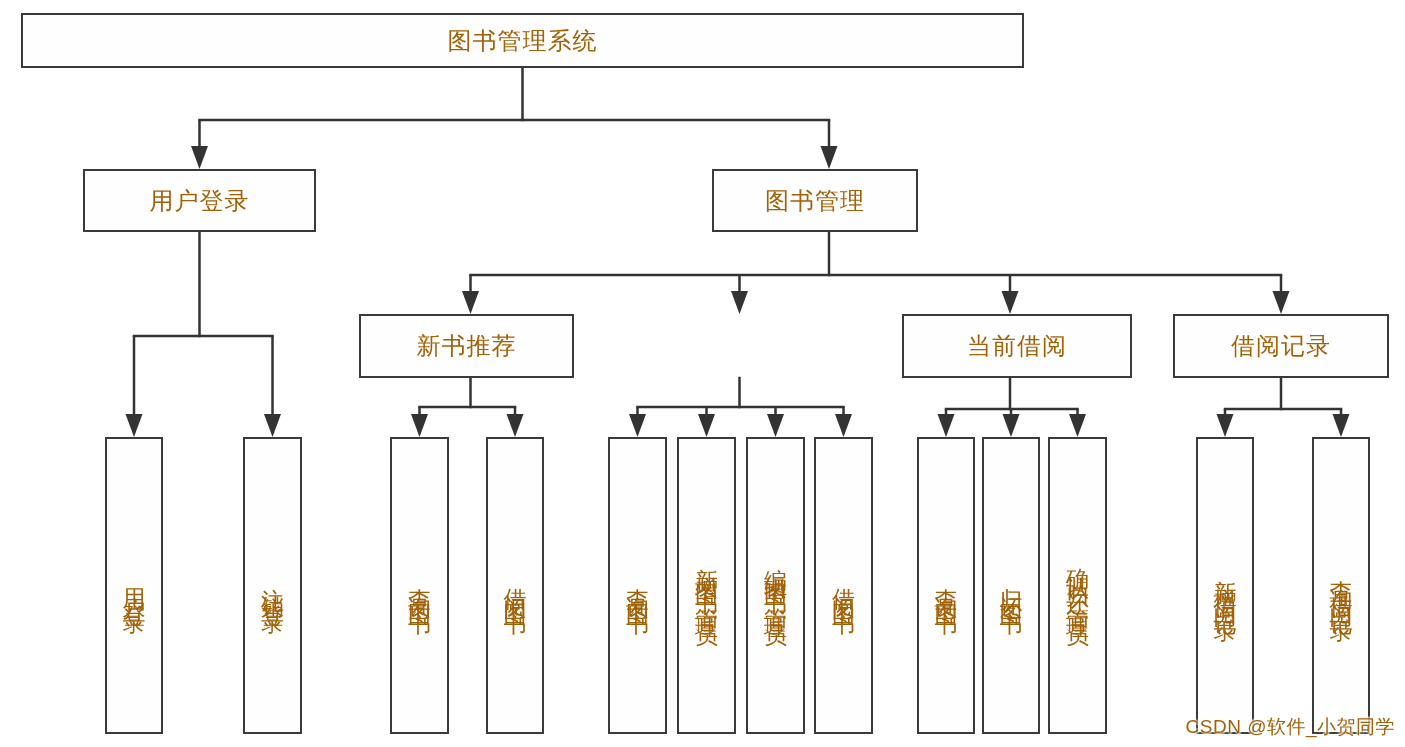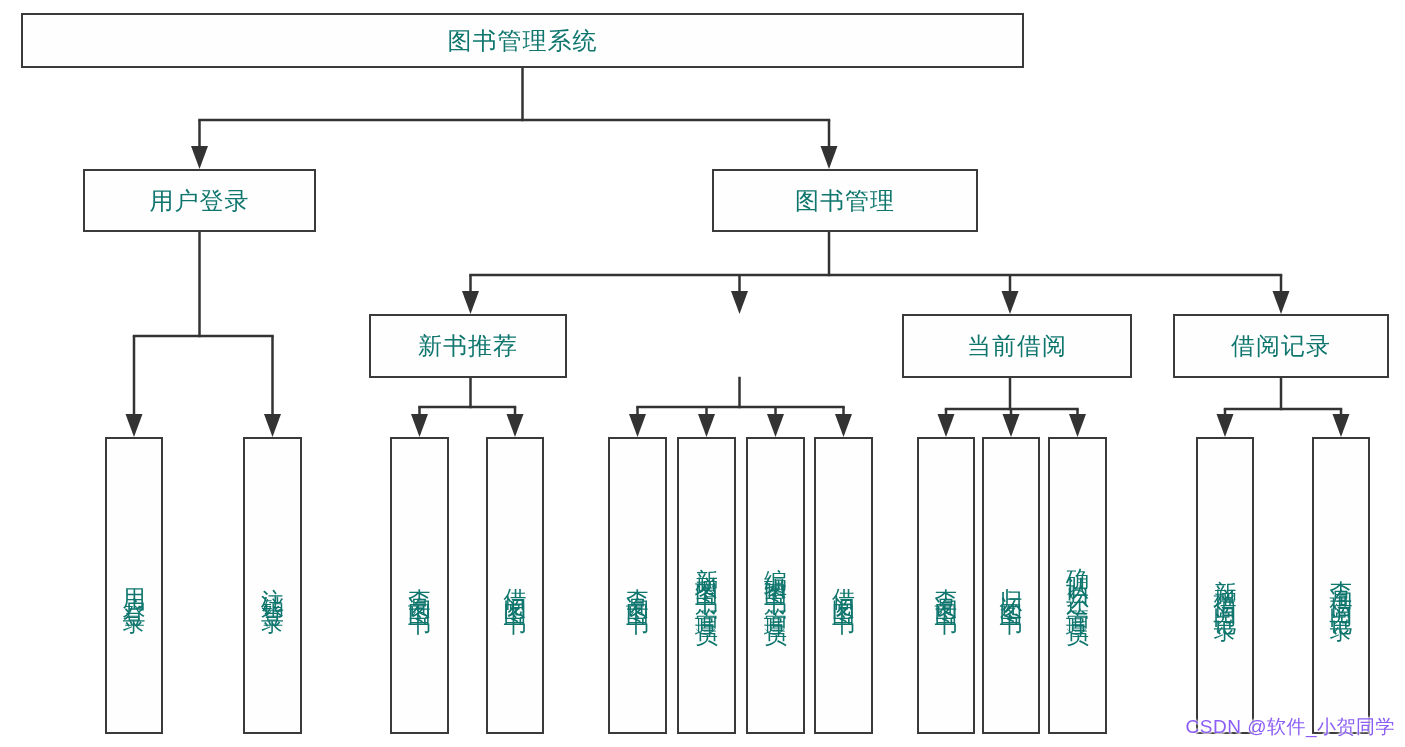--- a/index.html
+++ b/index.html
@@ -18,21 +18,21 @@
     z-index: 1;
   }
   .node {
     position: absolute;
     box-sizing: border-box;
     border: 2px solid #3a3a3a;
     background: #fefefe;
     display: flex;
     align-items: center;
     justify-content: center;
-    color: #0f766e;
+    color: #a16207;
     z-index: 2;
   }
   .node.h .lbl {
     font-size: 24px;
     letter-spacing: 1px;
     white-space: nowrap;
   }
   .node.v .lbl {
     writing-mode: vertical-rl;
     text-orientation: mixed;
@@ -41,21 +41,21 @@
     line-height: 1;
     white-space: nowrap;
   }
   .watermark {
     position: absolute;
     right: 10px;
     top: 714px;
     z-index: 5;
     font-size: 19px;
     letter-spacing: 0.5px;
-    color: #8b5cf6;
+    color: #a16207;
     text-shadow: 0 0 3px #ffffff, 1px 1px 2px #ffffff, -1px -1px 2px #ffffff;
     white-space: nowrap;
   }
 </style>
 </head>
 <body>
 
 <div id="canvas">
 
   <svg id="connectors" viewBox="0 0 1405 747" xmlns="http://www.w3.org/2000/svg">
@@ -113,25 +113,25 @@
       <polygon points="1332.5,414 1349.5,414 1341,437" fill="#333333"></polygon>
     </svg>
 
   <div class="node h" style="left:21px;top:13px;width:1003px;height:55px">
     <span class="lbl">图书管理系统</span>
   </div>
 
   <div class="node h" style="left:83px;top:169px;width:233px;height:63px">
     <span class="lbl">用户登录</span>
   </div>
-  <div class="node h" style="left:712px;top:169px;width:266px;height:63px">
+  <div class="node h" style="left:712px;top:169px;width:206px;height:63px">
     <span class="lbl">图书管理</span>
   </div>
 
-  <div class="node h" style="left:369px;top:314px;width:198px;height:64px">
+  <div class="node h" style="left:359px;top:314px;width:215px;height:64px">
     <span class="lbl">新书推荐</span>
   </div>
   <div class="node h" style="left:902px;top:314px;width:230px;height:64px">
     <span class="lbl">当前借阅</span>
   </div>
   <div class="node h" style="left:1173px;top:314px;width:216px;height:64px">
     <span class="lbl">借阅记录</span>
   </div>
 
   <div class="node v" style="left:105px;top:437px;width:58px;height:297px">

